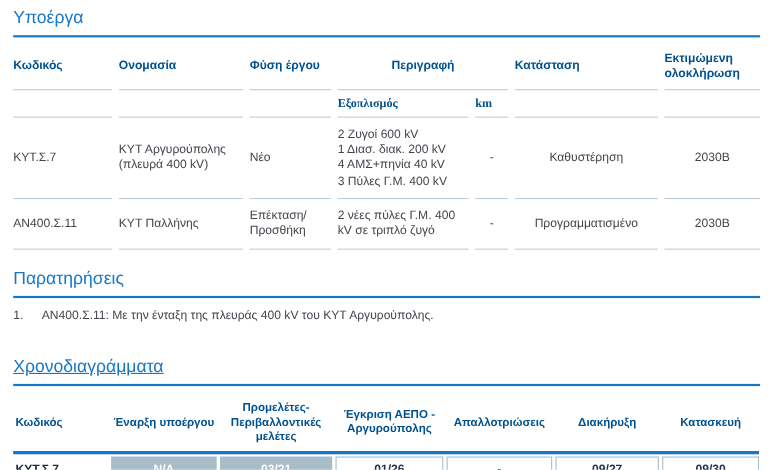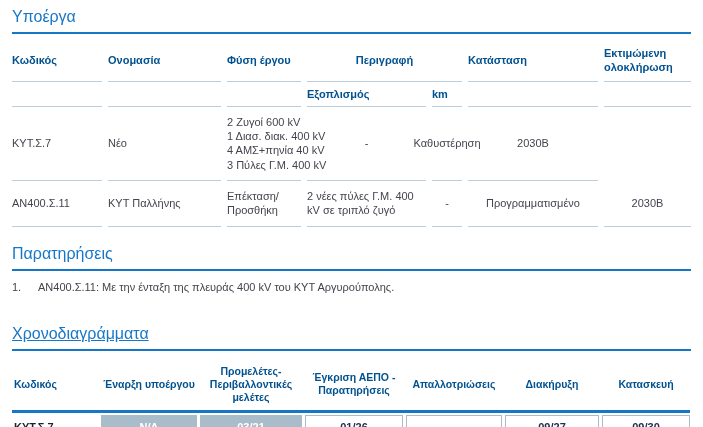--- a/index.html
+++ b/index.html
@@ -23,21 +23,21 @@
   }
   
   .t1{margin-top:6px;width:679px;}
   .t1-row{display:grid;grid-template-columns:90px 113px 74px 119px 30px 130px 1fr;column-gap:6px;}
   .t1-cell{
     border-bottom:1.5px solid var(--line);
     display:flex;align-items:center;justify-content:flex-start;
     padding:8px 0;font-size:11px;line-height:1.3;
   }
   .t1-head .t1-cell{color:var(--hdr);font-weight:bold;padding:6px 0;}
-  .t1-sub .t1-cell{color:var(--hdr);font-weight:bold;padding:5px 0;}
+  .t1-sub .t1-cell{color:var(--hdr);font-weight:bold;padding:5px 0;font-family:Liberation Serif, serif;}
   .span-desc{grid-column:4/6;justify-content:center;text-align:center;}
   .c-center{justify-content:center;text-align:center;}
   .t1 .lines div{white-space:nowrap;}
   
   .notes-title{margin-top:18px;}
   .note{margin-top:10px;font-size:11px;display:flex;}
   .note .num{width:26px;flex:none;}
   
   .timelines-title{margin-top:32px;text-decoration:underline;}
   .t2{margin-top:10px;width:678px;}
@@ -85,25 +85,26 @@
         <div class="t1-cell"></div>
         <div class="t1-cell"></div>
         <div class="t1-cell">Εξοπλισμός</div>
         <div class="t1-cell">km</div>
         <div class="t1-cell"></div>
         <div class="t1-cell"></div>
       </div>
 
       <div class="t1-row">
         <div class="t1-cell">ΚΥΤ.Σ.7</div>
+        <div class="t1-cell">ΚΥΤ Αργυρούπολης (πλευρά 400 kV)</div>
         <div class="t1-cell">Νέο</div>
         <div class="t1-cell">
           <div class="lines">
             <div>2 Ζυγοί 600 kV</div>
-            <div>1 Διασ. διακ. 400 kV</div>
+            <div>1 Διασ. διακ. 200 kV</div>
             <div>4 ΑΜΣ+πηνία 40 kV</div>
             <div>3 Πύλες Γ.Μ. 400 kV</div>
           </div>
         </div>
         <div class="t1-cell c-center">-</div>
         <div class="t1-cell c-center">Καθυστέρηση</div>
         <div class="t1-cell c-center">2030B</div>
       </div>
 
       <div class="t1-row">
@@ -128,21 +129,21 @@
 
   <div>
     <h2 class="section-title timelines-title">Χρονοδιαγράμματα</h2>
 
     <div class="t2">
 
       <div class="t2-grid">
         <div class="t2-hcell first">Κωδικός</div>
         <div class="t2-hcell">Έναρξη υποέργου</div>
         <div class="t2-hcell">Προμελέτες-Περιβαλλοντικές μελέτες</div>
-        <div class="t2-hcell">Έγκριση ΑΕΠΟ - Παρατηρήσεις</div>
+        <div class="t2-hcell">Έγκριση ΑΕΠΟ - Αργυρούπολης</div>
         <div class="t2-hcell">Απαλλοτριώσεις</div>
         <div class="t2-hcell">Διακήρυξη</div>
         <div class="t2-hcell">Κατασκευή</div>
       </div>
       <div class="t2-blue-line"></div>
 
       <div class="t2-grid t2-row">
         <div class="t2-code">ΚΥΤ.Σ.7</div>
         <div class="t2-cell gray">N/A</div>
         <div class="t2-cell gray">03/21</div>

